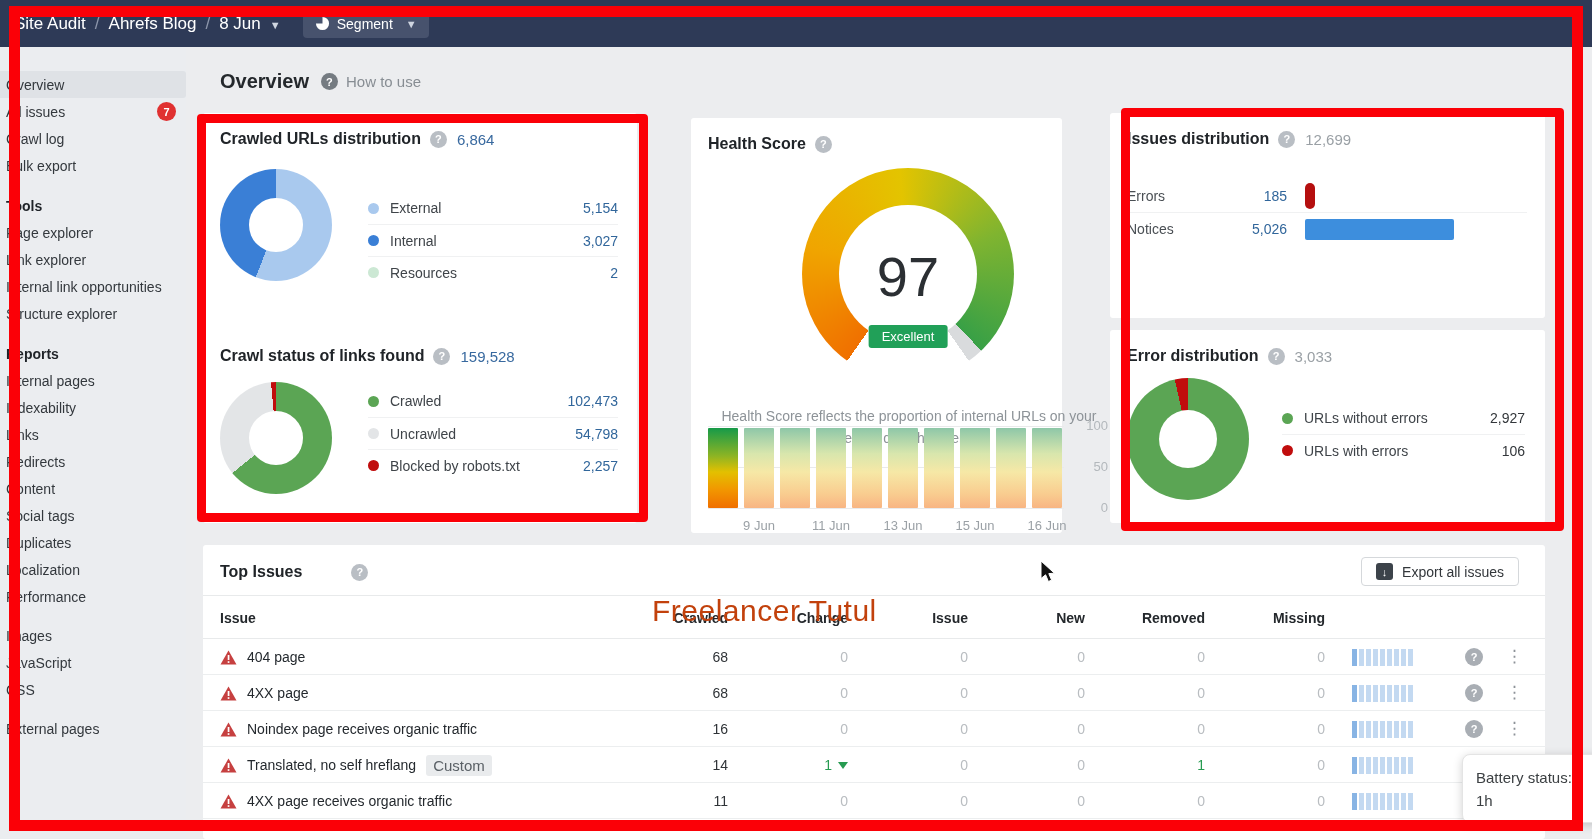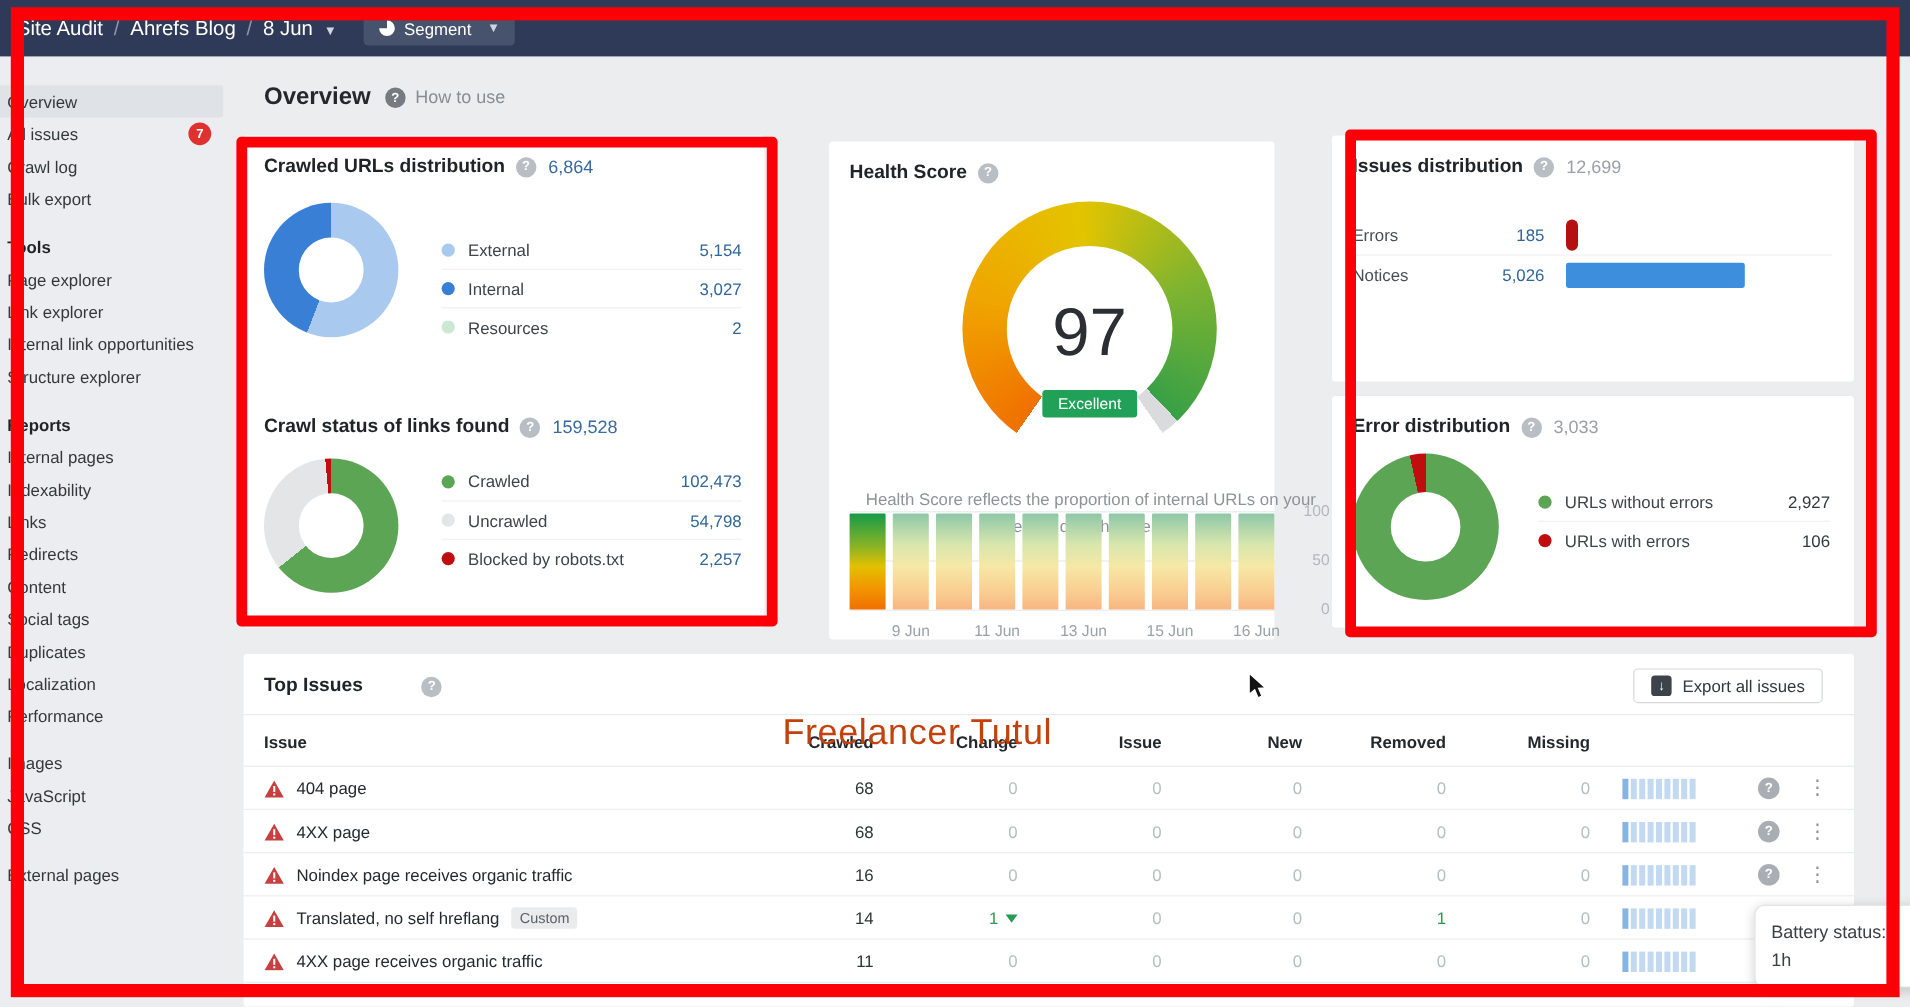--- a/index.html
+++ b/index.html
@@ -80,21 +80,21 @@
   .ti-header-row { position:absolute; left:0; top:50px; width:100%; height:44px; border-top:1px solid #e8eaeb; border-bottom:1px solid #e8eaeb; }
   .ti-col { position:absolute; top:0; height:44px; display:flex; align-items:center; font-size:14px; font-weight:bold; color:#24282c; }
   .ti-col.num { justify-content:flex-end; width:90px; }
   .export-btn { position:absolute; right:26px; top:12px; height:29px; display:flex; align-items:center; gap:9px; background:#fff; border:1px solid #d5d8db; border-radius:4px; font-size:14px; color:#33373b; font-family:inherit; padding:0 14px; cursor:pointer; }
   .export-ic { width:17px; height:17px; background:#3c434a; border-radius:3px; color:#fff; font-size:11px; display:flex; align-items:center; justify-content:center; }
   .ti-row { position:absolute; left:0; width:100%; height:36px; border-bottom:1px solid #eceeef; }
   .ti-cell { position:absolute; top:0; height:36px; display:flex; align-items:center; font-size:14px; }
   .ti-issue { left:17px; color:#24292e; gap:10px; cursor:pointer; }
   .ti-num { width:90px; justify-content:flex-end; }
   .c-dark { color:#2f3337; } .c-zero { color:#b9bdc1; } .c-green { color:#279b51; }
-  .tag { background:#e9ebed; color:#5a6066; font-size:12px; padding:2px 7px; border-radius:3px; }
+  .tag { background:#e9ebed; color:#5a6066; font-size:15px; padding:2px 7px; border-radius:3px; }
   .tri-down { display:inline-block; width:0; height:0; border-left:5px solid transparent; border-right:5px solid transparent; border-top:7px solid #279b51; margin-left:6px; }
   .spark { position:absolute; top:10px; height:17px; display:flex; align-items:flex-end; gap:2px; }
   .spark i { display:block; width:5px; height:100%; background:#c3d9f1; }
   .spark i.first { background:#88b4e4; }
   .row-help { position:absolute; top:9px; width:18px; height:18px; border-radius:50%; background:#a9aeb4; color:#fff; font-size:11px; font-weight:bold; display:flex; align-items:center; justify-content:center; cursor:pointer; }
   .kebab { position:absolute; top:8px; font-size:17px; color:#8d9298; letter-spacing:0; cursor:pointer; line-height:20px; }
 
   
   .red-frame { position:absolute; border-style:solid; border-color:#fb0007; z-index:100; pointer-events:none; }
   .watermark { position:absolute; left:604px; top:594px; z-index:80; color:#c2410c; font-size:30px; letter-spacing:0.5px; white-space:nowrap;margin-left:48px; }

